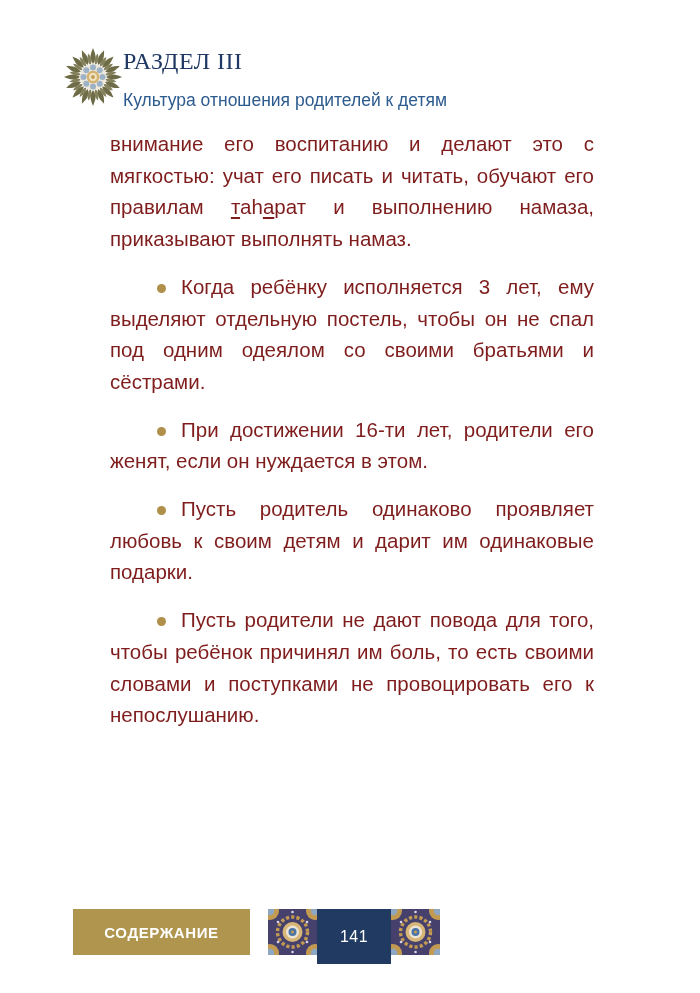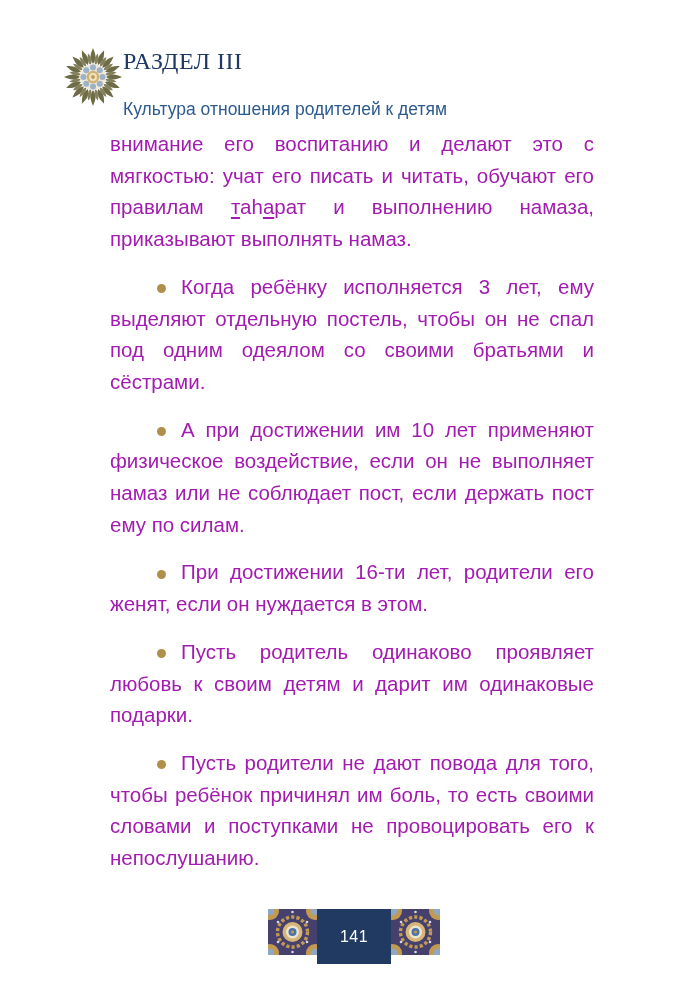--- a/index.html
+++ b/index.html
@@ -21,27 +21,27 @@
     font-weight: normal;
     font-size: 24px;
     letter-spacing: 0.5px;
     color: #1f3864;
     line-height: 30px;
   }
   .section-subtitle {
     font-size: 17.5px;
     color: #2d5b8e;
     line-height: 26px;
-    margin-top: 20px;
+    margin-top: 11px;
   }
   
   .body-text {
     position: absolute;
     left: 110px; top: 128px; width: 484px;
-    color: #a21caf;
+    color: #7f1d1d;
     font-size: 20.5px;
     line-height: 31.7px;
     text-align: justify;
   }
   .body-text p { margin: 0 0 16px 0; }
   .body-text p.bulleted { text-indent: 47px; }
   .bullet {
     display: inline-block;
     width: 9px; height: 9px;
     border-radius: 50%;
@@ -151,28 +151,28 @@
     </span>
     <div class="title-block">
       <div class="section-title">РАЗДЕЛ III</div>
       <div class="section-subtitle">Культура отношения родителей к детям</div>
     </div>
   </div>
 
   <div class="body-text">
       <p class=""><span>внимание его воспитанию и делают это с мягкостью: учат его писать и читать, обучают его правилам </span><span class="ul">т</span><span>аһ</span><span class="ul">а</span><span>рат и выполнению намаза, приказывают выполнять намаз.</span></p>
       <p class="bulleted"><span class="bullet"></span><span>Когда ребёнку исполняется 3 лет, ему выделяют отдельную постель, чтобы он не спал под одним одеялом со своими братьями и сёстрами.</span></p>
-      <p class="bulleted"><span class="bullet"></span><span>А при достижении им 10 лет применяют физическое воздействие, если он не выполняет намаз или не соблюдает пост, если держать пост ему по силам.</span></p>
       <p class="bulleted"><span class="bullet"></span><span>При достижении 16-ти лет, родители его женят, если он нуждается в этом.</span></p>
       <p class="bulleted"><span class="bullet"></span><span>Пусть родитель одинаково проявляет любовь к своим детям и дарит им одинаковые подарки.</span></p>
       <p class="bulleted"><span class="bullet"></span><span>Пусть родители не дают повода для того, чтобы ребёнок причинял им боль, то есть своими словами и поступками не провоцировать его к непослушанию.</span></p>
     </div>
 
   <div class="footer">
 
+    <button class="nav-button btn-contents">СОДЕРЖАНИЕ</button>
 
     <div class="page-indicator">
       <span class="mosaic">
         <svg viewBox="0 0 49 46" preserveAspectRatio="none" xmlns="http://www.w3.org/2000/svg">
           <rect width="49" height="46" fill="#46406c"></rect>
           <g fill="#c29a52">
             <circle cx="2" cy="2" r="9"></circle>
               <circle cx="47" cy="2" r="9"></circle>
             <circle cx="2" cy="44" r="9"></circle>
               <circle cx="47" cy="44" r="9"></circle>

